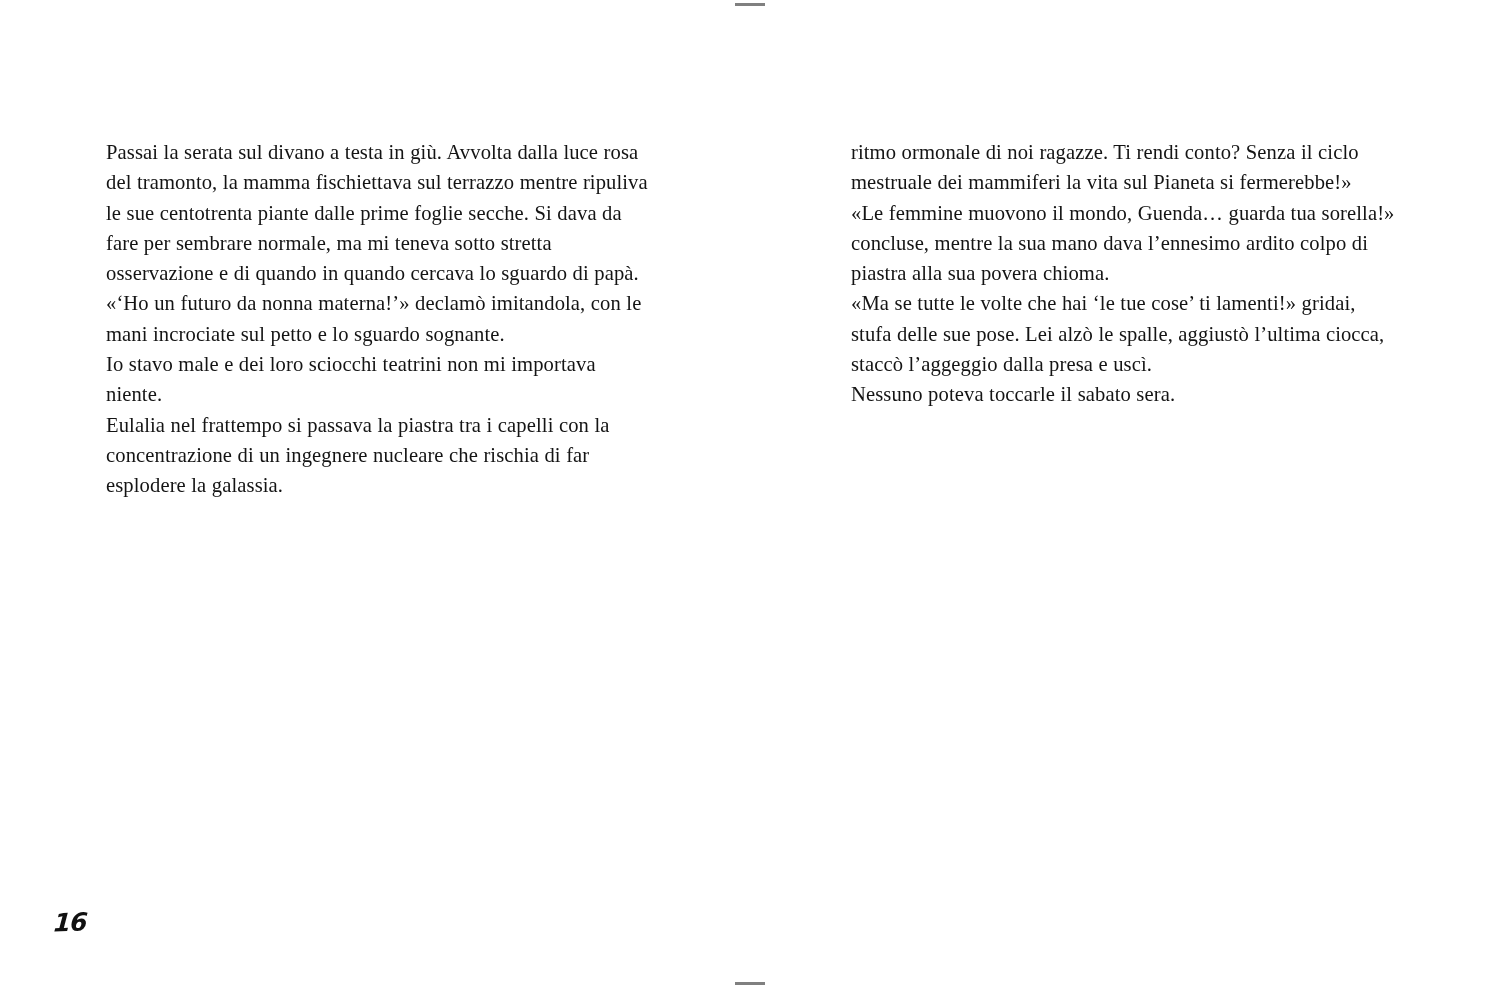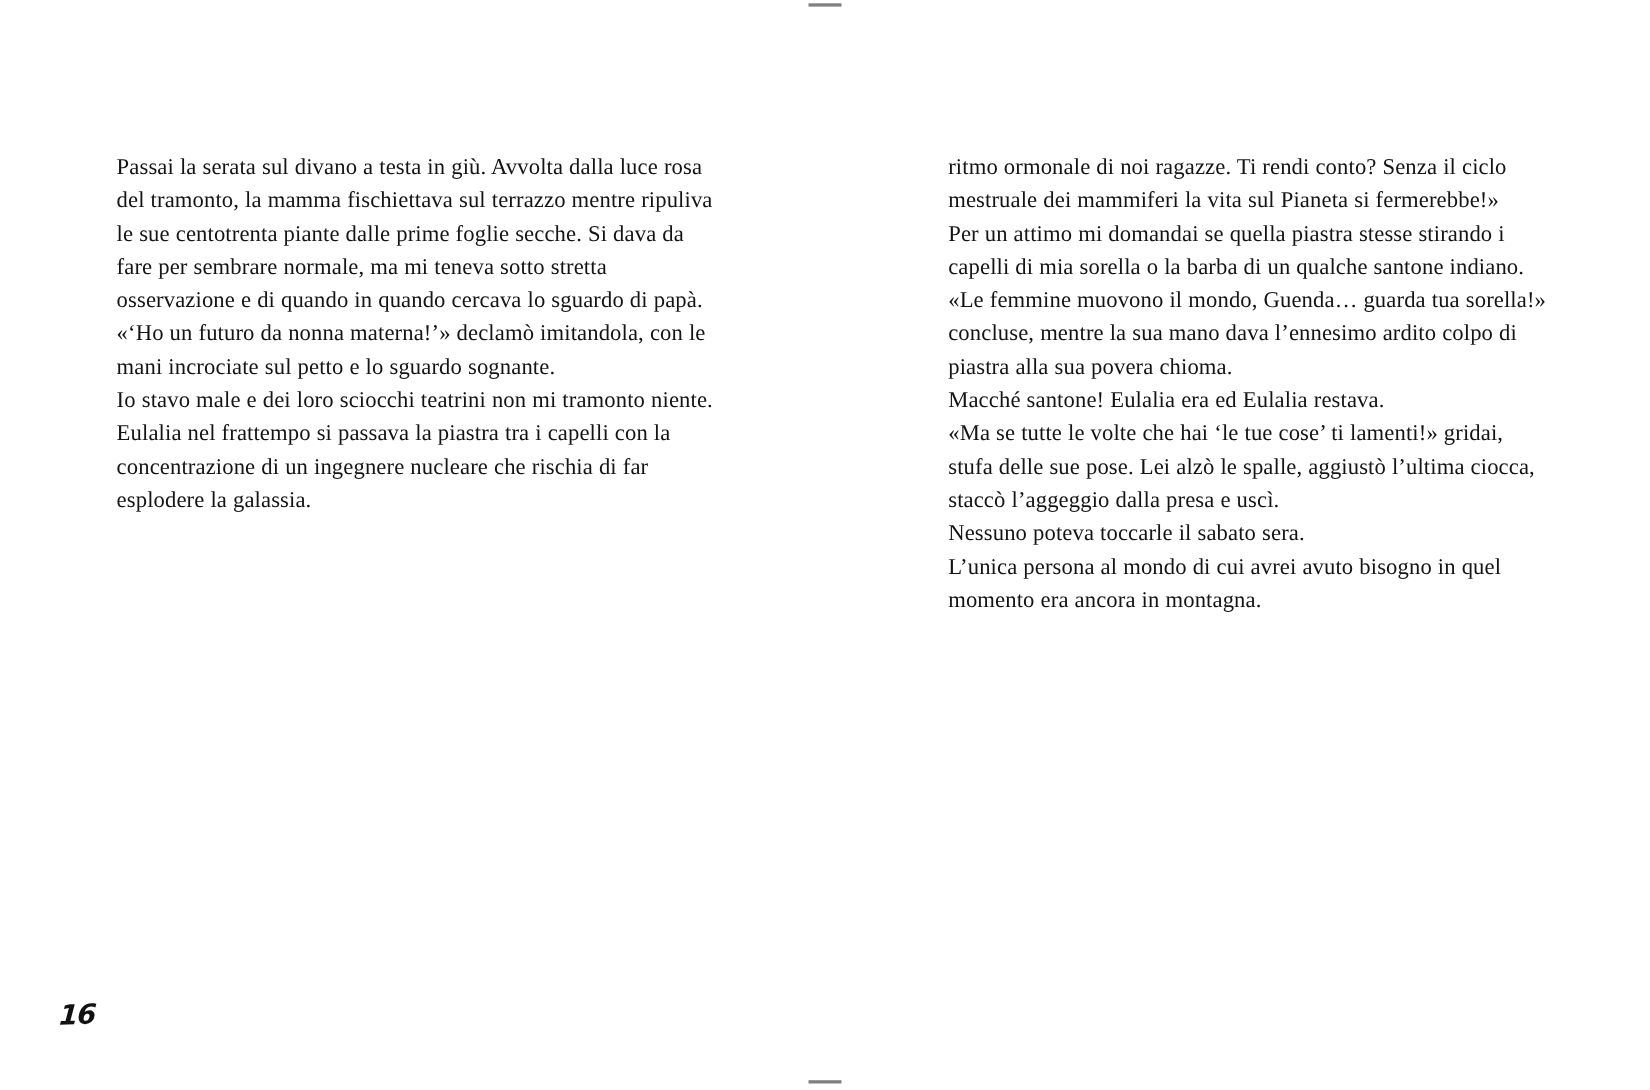--- a/index.html
+++ b/index.html
@@ -48,21 +48,21 @@
     position: absolute;
     top: 137px;
     width: 545px;
     font-size: 20.6px;
     line-height: 30.3px;
     text-align: left;
     letter-spacing: 0.005em;
     word-spacing: 0.01em;
   }
   .page.left  .text-block { left: 106px; }
-  .page.right .text-block { left: 112px; }  
+  .page.right .text-block { left: 101px; }  
 
   .para {
     margin: 0;
     text-indent: 0;
   }
 
   
   .folio {
     position: absolute;
     top: 908px;
@@ -81,36 +81,33 @@
 
 <div class="spread">
 
   <div class="binding-mark top"></div>
 
   <div class="page left">
 
     <div class="text-block">
       <p class="para">Passai la serata sul divano a testa in giù. Avvolta dalla luce rosa del tramonto, la mamma fischiettava sul terrazzo mentre ripuliva le sue centotrenta piante dalle prime foglie secche. Si dava da fare per sembrare normale, ma mi teneva sotto stretta osservazione e di quando in quando cercava lo sguardo di papà.</p>
       <p class="para">«‘Ho un futuro da nonna materna!’» declamò imitandola, con le mani incrociate sul petto e lo sguardo sognante.</p>
-      <p class="para">Io stavo male e dei loro sciocchi teatrini non mi tramonto niente.</p>
+      <p class="para">Io stavo male e dei loro sciocchi teatrini non mi importava niente.</p>
       <p class="para">Eulalia nel frattempo si passava la piastra tra i capelli con la concentrazione di un ingegnere nucleare che rischia di far esplodere la galassia.</p>
     </div>
 
     <div class="folio left-folio">16</div>
   </div>
 
   <div class="page right">
 
     <div class="text-block">
       <p class="para">ritmo ormonale di noi ragazze. Ti rendi conto? Senza il ciclo mestruale dei mammiferi la vita sul Pianeta si fermerebbe!»</p>
-      <p class="para">Per un attimo mi domandai se quella piastra stesse stirando i capelli di mia sorella o la barba di un qualche santone indiano.</p>
       <p class="para">«Le femmine muovono il mondo, Guenda… guarda tua sorella!» concluse, mentre la sua mano dava l’ennesimo ardito colpo di piastra alla sua povera chioma.</p>
-      <p class="para">Macché santone! Eulalia era ed Eulalia restava.</p>
       <p class="para">«Ma se tutte le volte che hai ‘le tue cose’ ti lamenti!» gridai, stufa delle sue pose. Lei alzò le spalle, aggiustò l’ultima ciocca, staccò l’aggeggio dalla presa e uscì.</p>
       <p class="para">Nessuno poteva toccarle il sabato sera.</p>
-      <p class="para">L’unica persona al mondo di cui avrei avuto bisogno in quel momento era ancora in montagna.</p>
     </div>
 
   </div>
 
   <div class="binding-mark bottom"></div>
 
 </div>
 
 </body></html>

